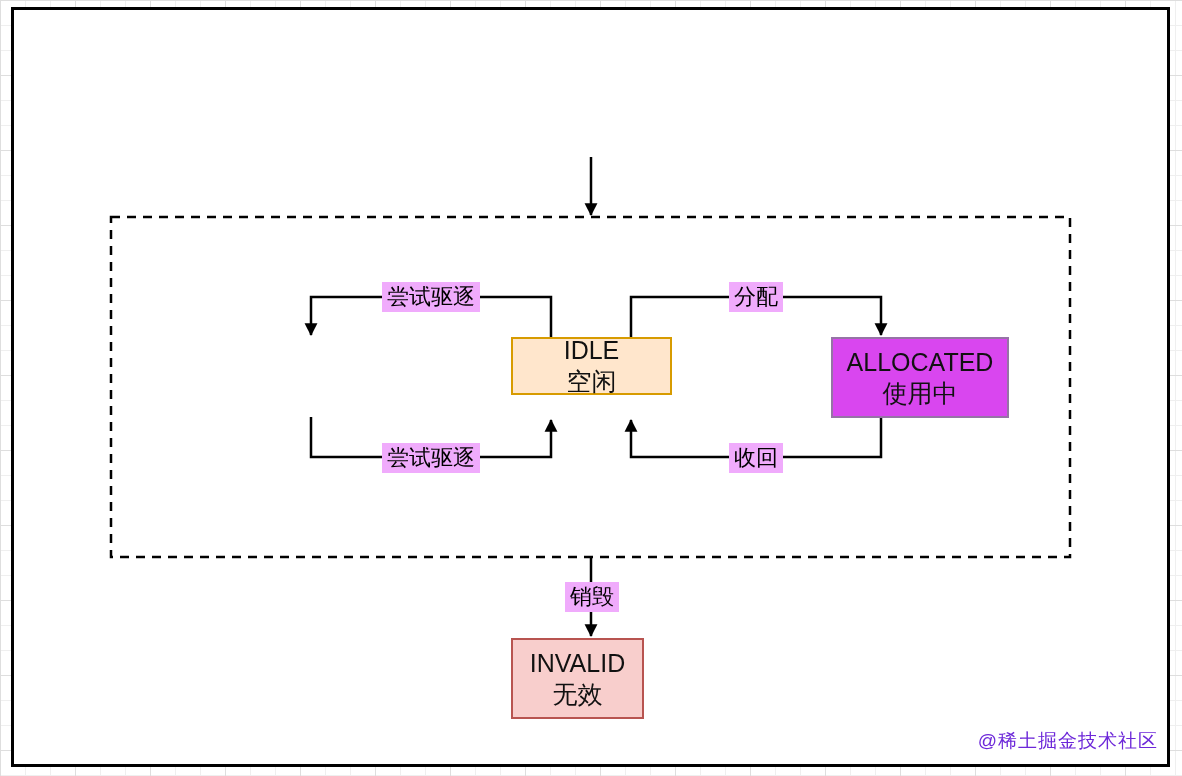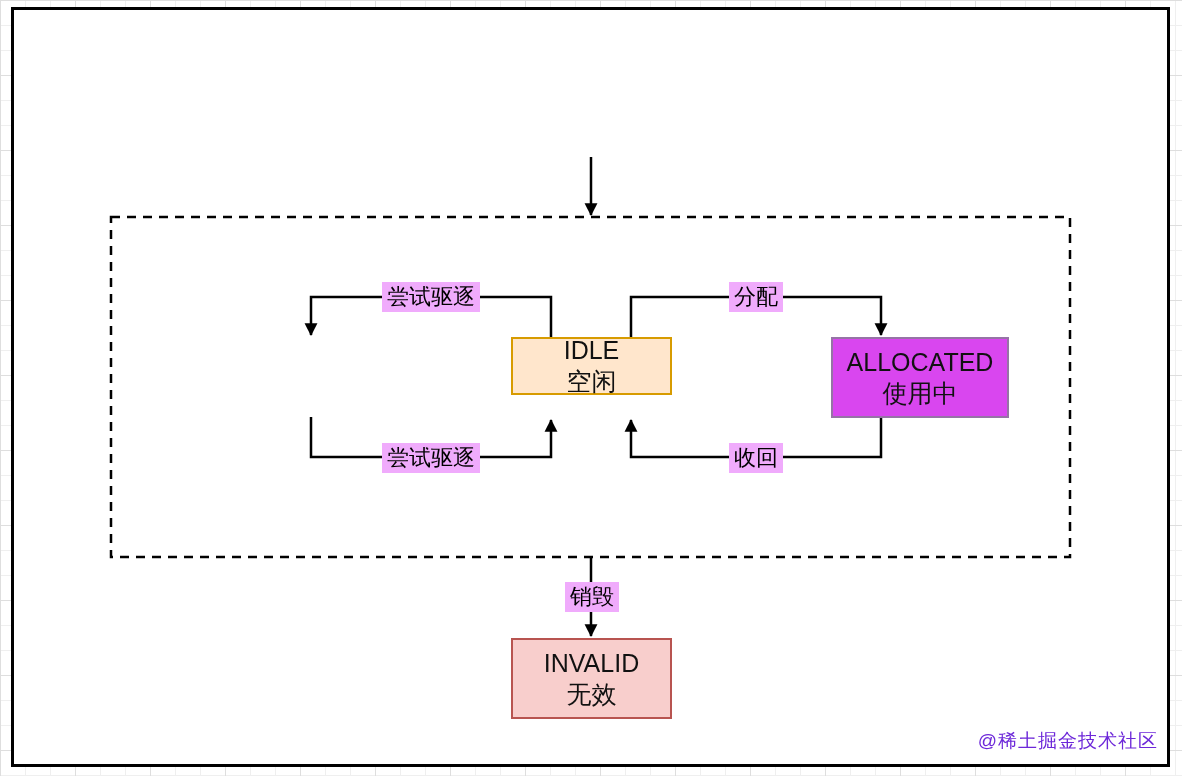--- a/index.html
+++ b/index.html
@@ -86,21 +86,21 @@
   }
   .node-idle {
     left: 511px; top: 337px; width: 161px; height: 58px;
     background: #ffe6cc; border: 2px solid #d79b00;
   }
   .node-allocated {
     left: 831px; top: 337px; width: 178px; height: 81px;
     background: #d946ef; border: 2px solid #9673a6;
   }
   .node-invalid {
-    left: 511px; top: 638px; width: 161px; height: 81px;
+    left: 511px; top: 638px; width: 133px; height: 81px;
     background: #f8cecc; border: 2px solid #b85450;
   }
 
   .edge-label {
     position: absolute;
     transform: translate(-50%, -50%);
     background: #f0abfc;
     padding: 0 5px;
     font-size: 22px;
     color: #000000;

